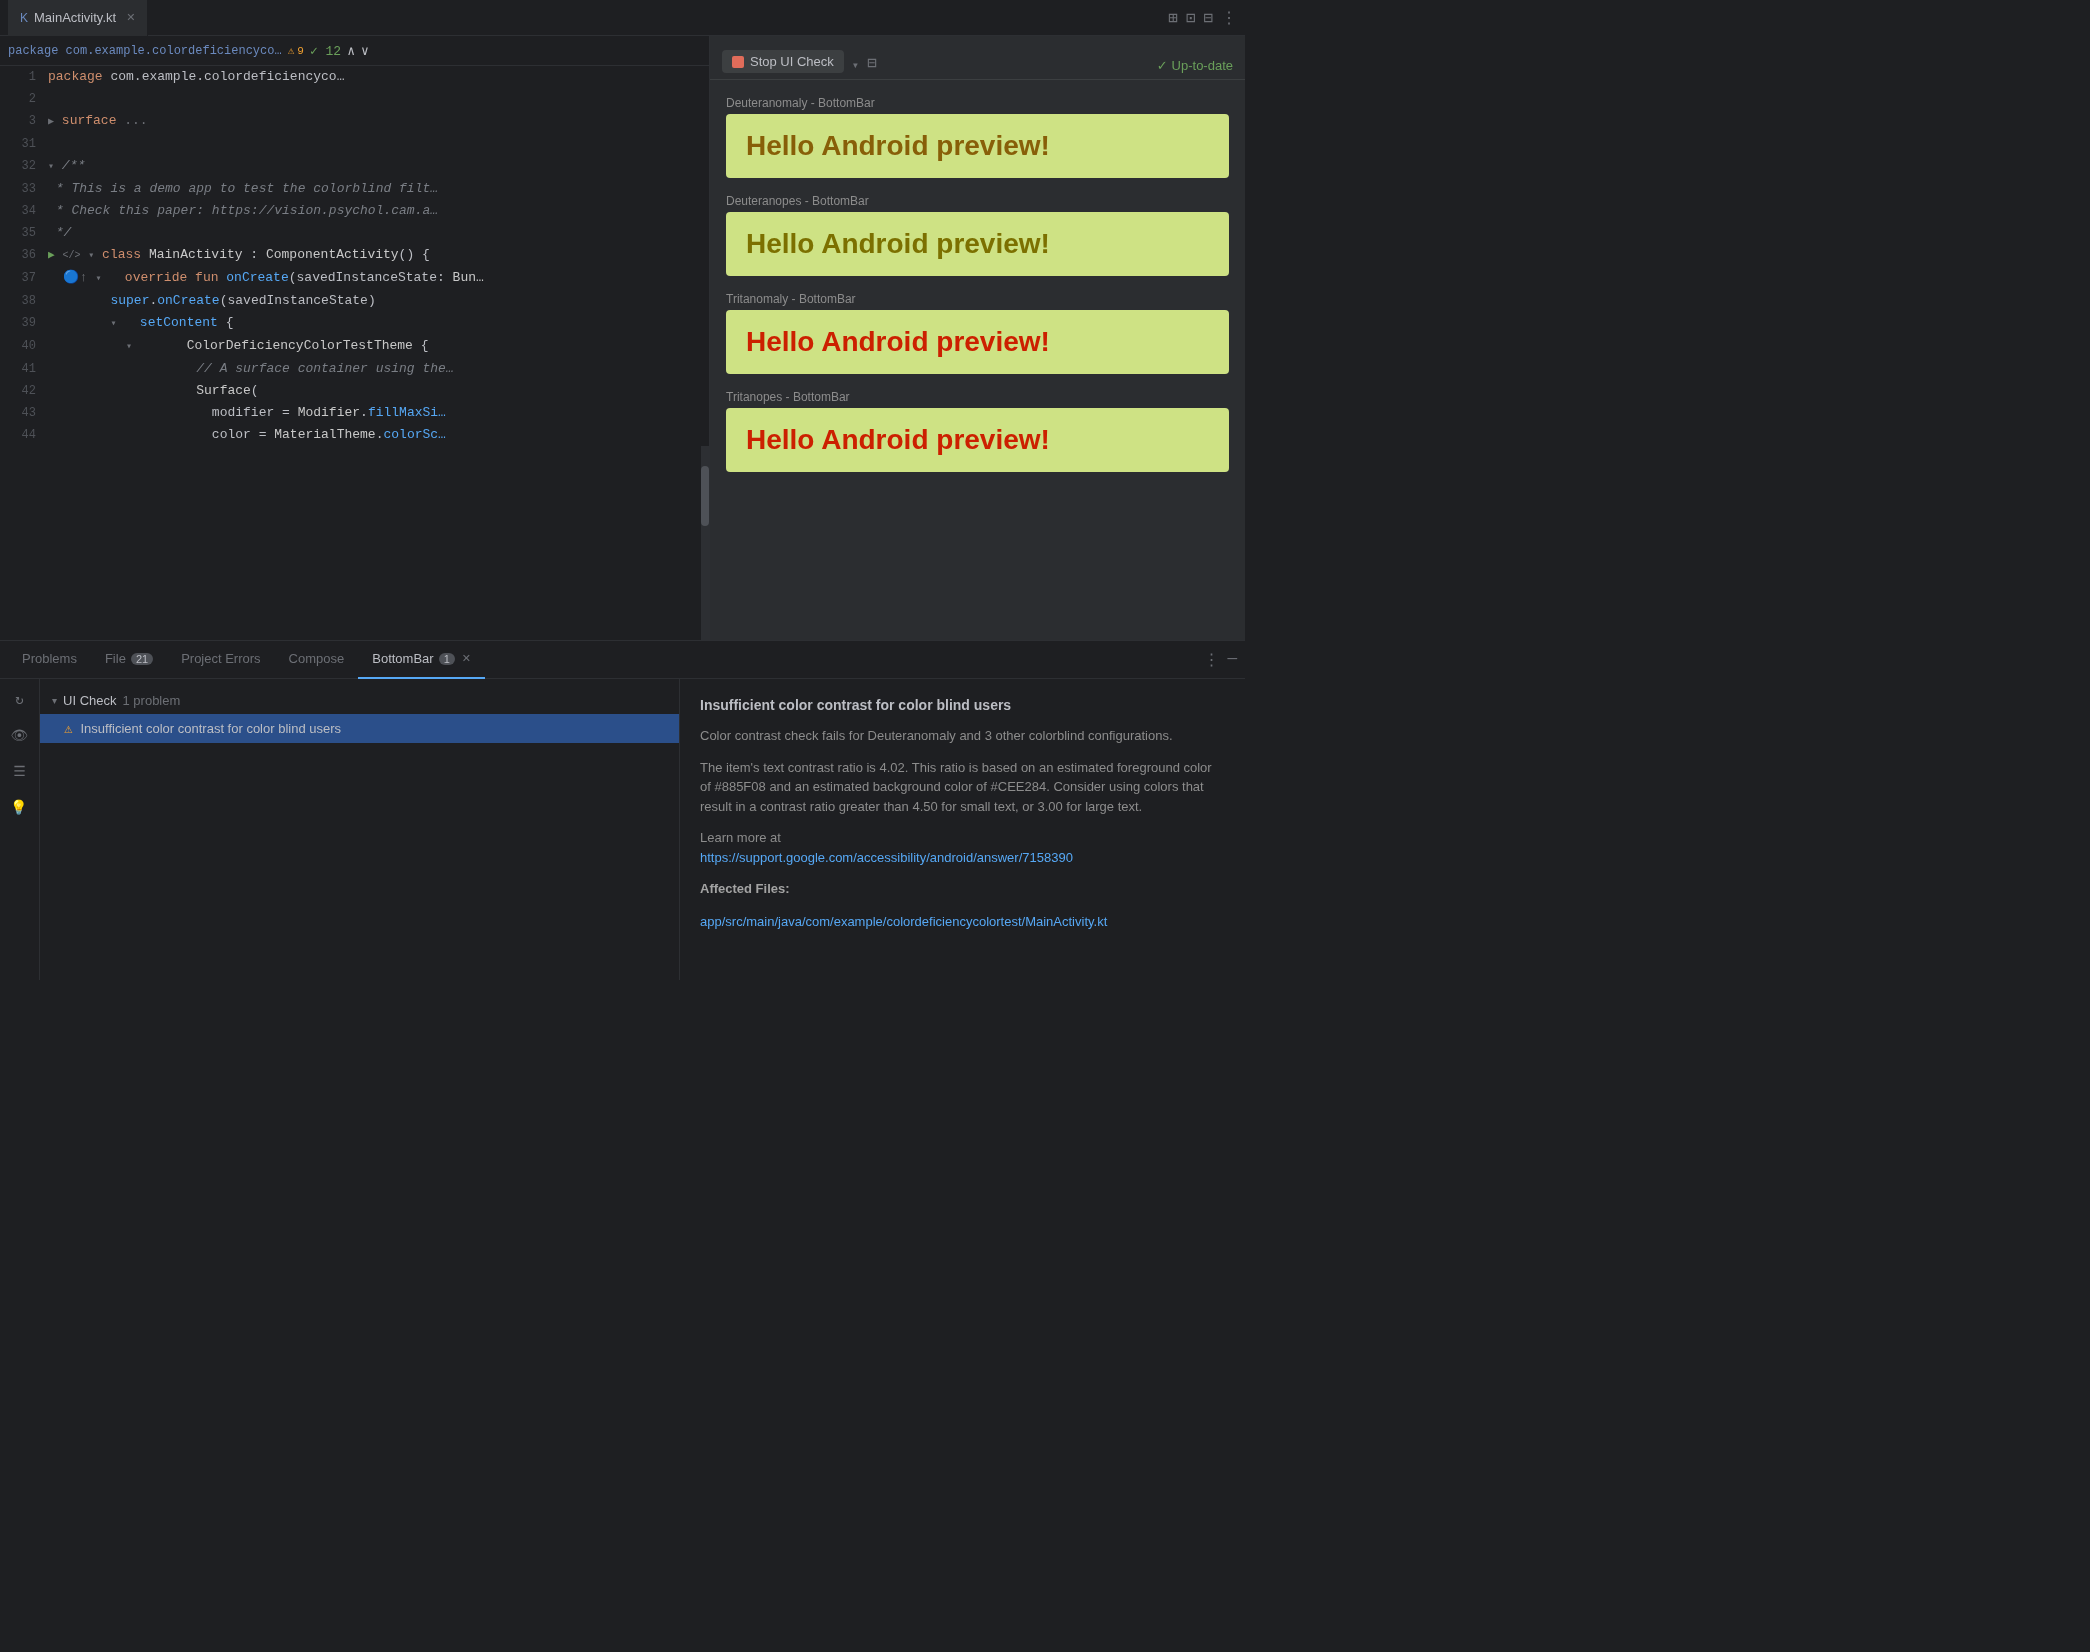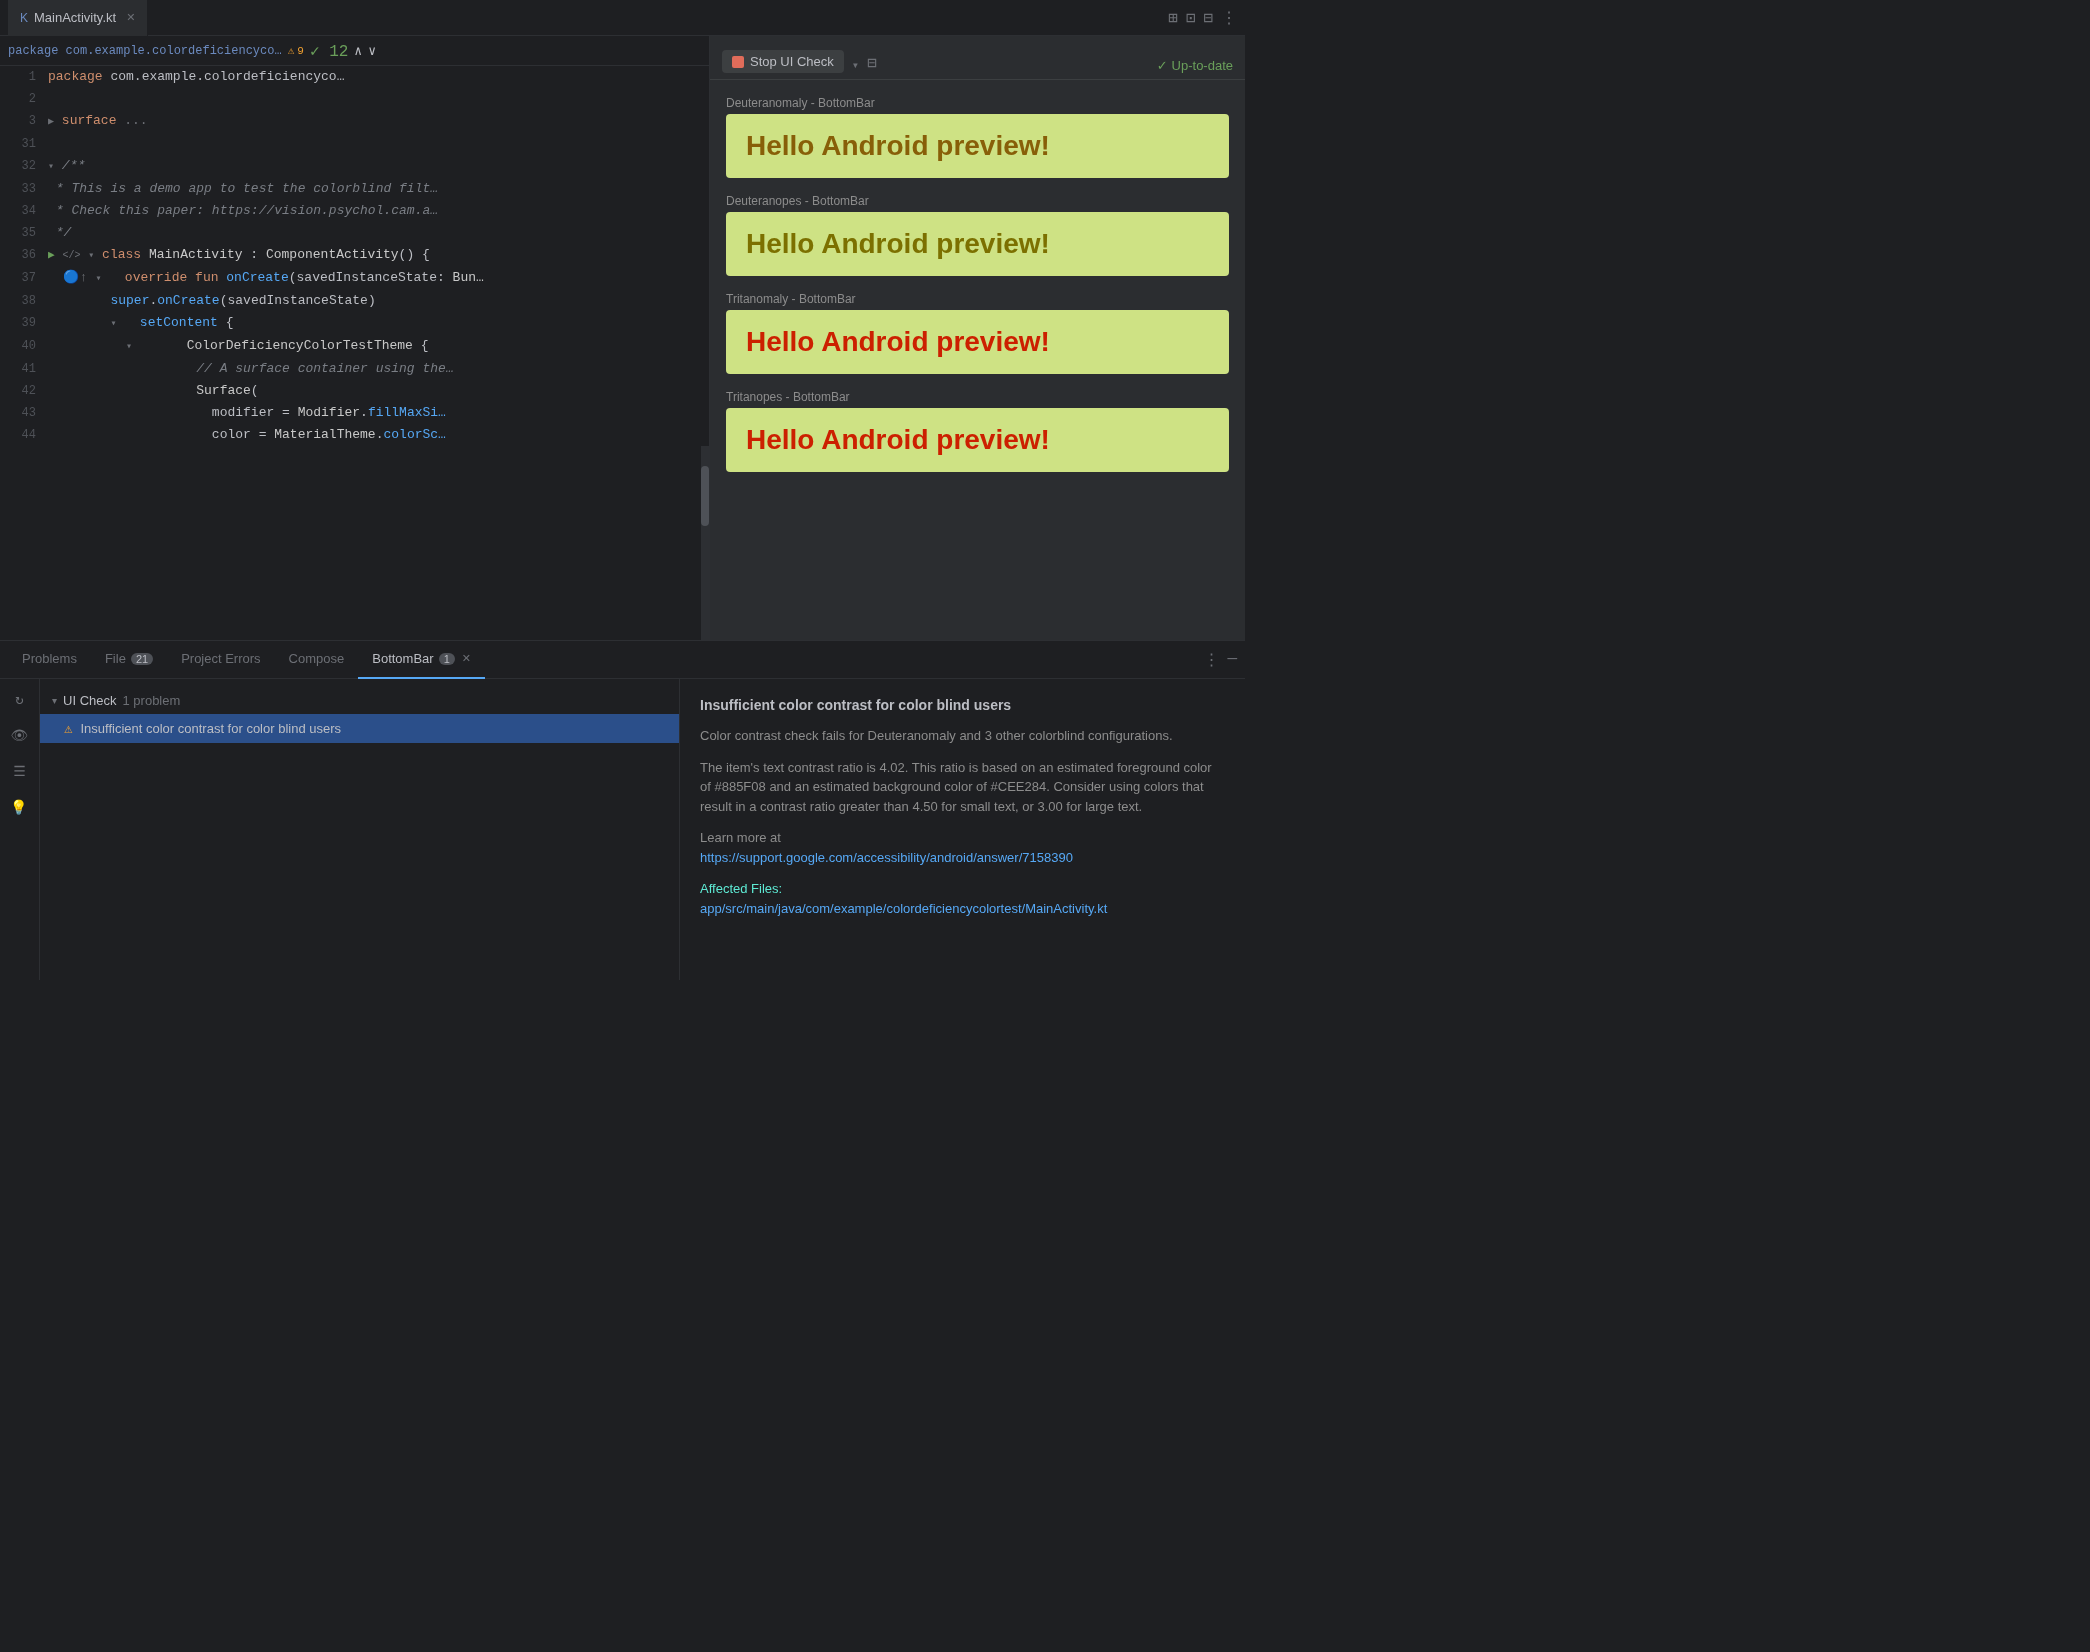--- a/index.html
+++ b/index.html
@@ -62,21 +62,21 @@
       padding: 4px 8px;
       height: 30px;
       gap: 6px;
       border-bottom: 1px solid #2d2f33;
     }
     .code-toolbar-text { color: #6b8abf; font-size: 12px; }
     .warnings-badge {
       display: flex; align-items: center; gap: 3px;
       color: #f0a030; font-size: 11px;
     }
-    .ok-badge { color: #6a9f5a; font-size: 16px; }
+    .ok-badge { color: #6a9f5a; font-size: 13px; }
 
     .code-lines {
       overflow: hidden;
     }
     .code-line {
       display: flex;
       min-height: 22px;
       line-height: 22px;
     }
     .line-num {
@@ -308,24 +308,24 @@
     }
     .detail-body {
       color: #8c8c8c;
       margin-bottom: 12px;
     }
     .detail-link {
       color: #56a8f5;
       text-decoration: none;
     }
     .detail-section-title {
-      font-weight: 400;
-      color: #5eead4;
+      font-weight: 700;
+      color: #a3a3a3;
       margin-top: 8px;
-      margin-bottom: 0;
+      margin-bottom: 13px;
     }
     .detail-file-link {
       color: #56a8f5;
     }
   </style>
 </head>
 <body>
 
 <div class="tab-bar">
   <div class="tab-item">

